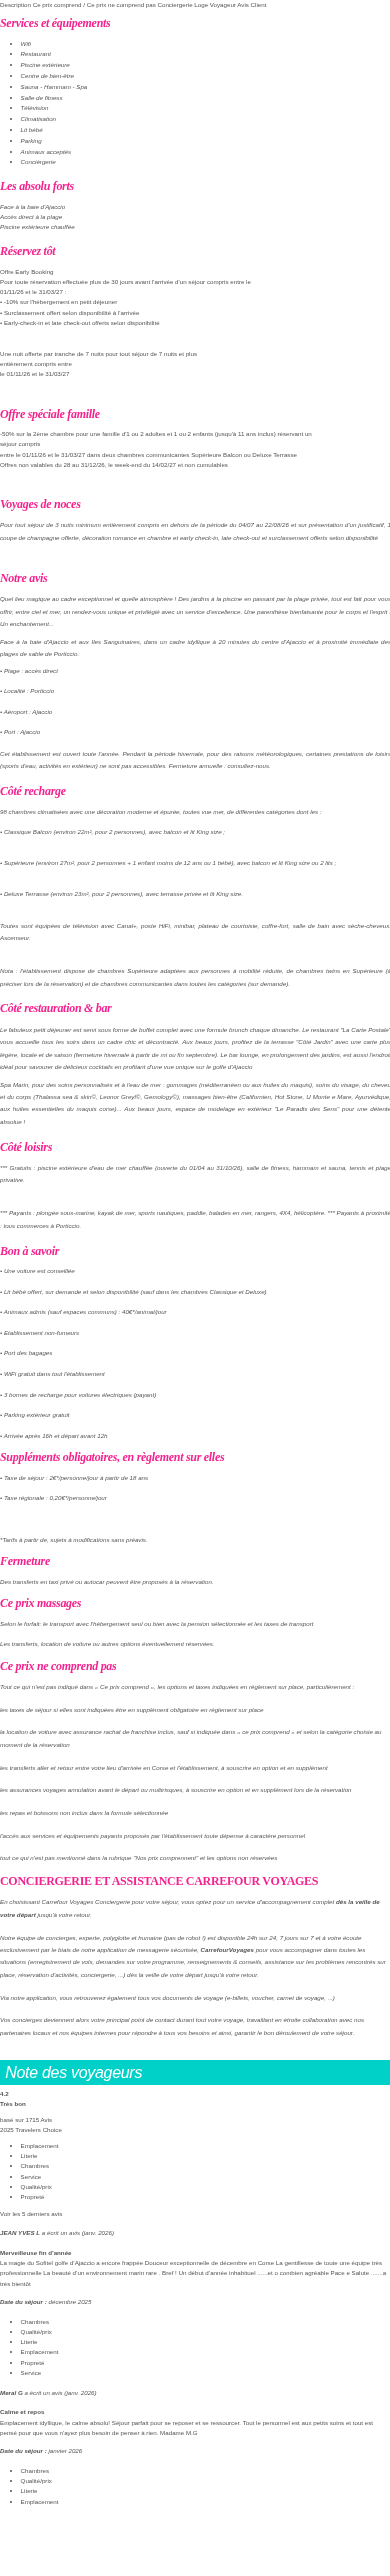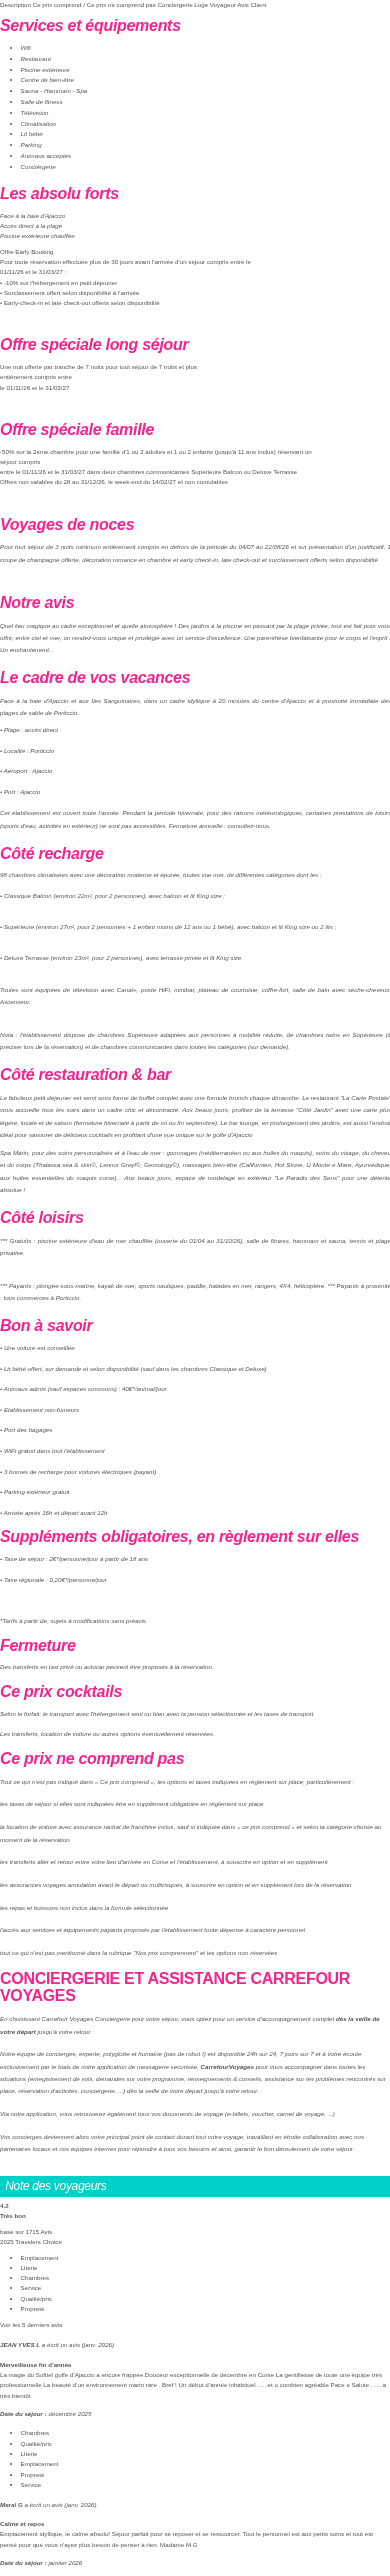--- a/index.html
+++ b/index.html
@@ -1,30 +1,30 @@
 <!DOCTYPE html>
 <html style="font-size:8.2px"><head>
 <meta charset="utf-8">
 <style>
   html, body { margin:0; padding:0; background:#ffffff; }
   body { width:391px; font-family:"Liberation Sans", sans-serif; color:#555555; font-size:6.2px; line-height:1.45; overflow-x:hidden; }
   .wrap { padding:1px 0 0 0; }
   .crumb { font-size:6.2px; color:#555; margin:0 0 7.2px 0; white-space:nowrap; overflow:hidden; }
-  h2.sec { color:#f5238f; font-style:italic; font-weight:bold; font-size:16px; margin:7.2px 0 8.2px 0; line-height:1.1; letter-spacing:-0.3px; }
+  h2.sec { color:#f5238f; font-style:italic; font-weight:bold; font-size:12px; margin:7.2px 0 8.2px 0; line-height:1.1; letter-spacing:-0.3px;font-family:Liberation Serif, serif; }
   ul.bul { margin:0 0 0 0; padding:0 0 0 20.6px; }
   ul.bul li { font-style:italic; font-size:6.2px; line-height:10.8px; }
   ul.plain { margin:0; padding:0 0 0 20.6px; }
   ul.plain li { font-size:6.2px; line-height:10.3px; }
   .it { font-style:italic; }
   .line { font-size:6.2px; line-height:10.3px; }
   .just { text-align:justify; font-style:italic; line-height:12.4px; font-size:6.2px; }
   .gap-s { height:5.2px; }
   .gap-l { height:20.6px; }
   .dotline { font-style:italic; line-height:10.3px; margin:0 0 10.3px 0; }
-  .banner { background:#00d1c8; color:#ffffff; font-style:italic; font-size:12px; padding:3.1px 5.2px; margin:20.6px 0 4.1px 0; letter-spacing:-0.3px; line-height:1.2; }
+  .banner { background:#00d1c8; color:#ffffff; font-style:italic; font-size:16px; padding:3.1px 5.2px; margin:20.6px 0 4.1px 0; letter-spacing:-0.3px; line-height:1.2; }
   .score { font-weight:bold; line-height:10.3px; }
   .rev-author { font-style:italic; line-height:10.3px; margin:9.3px 0 9.3px 0; }
   .rev-author b { font-weight:bold; }
   .rev-title { font-weight:bold; line-height:10.3px; }
   .rev-body { line-height:10.3px; }
   .rev-date { font-style:italic; margin:9.3px 0 9.3px 0; }
   .rev-date b { font-weight:bold; }
   .link { color:#555; line-height:10.3px; margin:6.2px 0 0 0; }
 </style>
 </head>
@@ -50,50 +50,49 @@
     <li>Concièrgerie</li>
   </ul>
   <div class="gap-s"></div>
 
   <h2 class="sec">Les absolu forts</h2>
   <div class="it line">Face à la baie d'Ajaccio</div>
   <div class="it line">Accès direct à la plage</div>
   <div class="it line">Piscine extérieure chauffée</div>
   <div class="gap-s"></div>
 
+  <h2 class="sec">Réservez tôt</h2>
   <div class="line">Offre Early Booking</div>
   <div class="line">Pour toute réservation effectuée plus de 30 jours avant l'arrivée d'un séjour compris entre le</div>
   <div class="line">01/11/26 et le 31/03/27 :</div>
   <div class="line">• -10% sur l'hébergement en petit déjeuner</div>
   <div class="line">• Surclassement offert selon disponibilité à l'arrivée</div>
   <div class="line">• Early-check-in et late check-out offerts selon disponibilité</div>
   <div class="gap-l"></div>
 
-  <h2 class="sec">Offre spéciale long séjour</h2>
   <div class="line">Une nuit offerte par tranche de 7 nuits pour tout séjour de 7 nuits et plus</div>
   <div class="line">entièrement compris entre</div>
   <div class="line">le 01/11/26 et le 31/03/27</div>
   <div class="gap-l"></div>
 
   <h2 class="sec">Offre spéciale famille</h2>
   <div class="line">-50% sur la 2ème chambre pour une famille d'1 ou 2 adultes et 1 ou 2 enfants (jusqu'à 11 ans inclus) réservant un</div>
   <div class="line">séjour compris</div>
   <div class="line">entre le 01/11/26 et le 31/03/27 dans deux chambres communicantes Supérieure Balcon ou Deluxe Terrasse</div>
   <div class="line">Offres non valables du 28 au 31/12/26, le week-end du 14/02/27 et non cumulables</div>
   <div class="gap-l"></div>
 
   <h2 class="sec">Voyages de noces</h2>
   <div class="just">Pour tout séjour de 3 nuits minimum entièrement compris en dehors de la période du 04/07 au 22/08/26 et sur présentation d'un justificatif, 1 coupe de champagne offerte, décoration romance en chambre et early check-in, late check-out et surclassement offerts selon disponibilité</div>
   <div class="gap-l"></div>
 
   <h2 class="sec">Notre avis</h2>
   <div class="just">Quel lieu magique au cadre exceptionnel et quelle atmosphère ! Des jardins à la piscine en passant par la plage privée, tout est fait pour vous offrir, entre ciel et mer, un rendez-vous unique et privilégié avec un service d'excellence. Une parenthèse bienfaisante pour le corps et l'esprit ! Un enchantement...</div>
   <div class="gap-s"></div>
 
-  <h2 class="sec">Le cadre de vos vacances</h2>
   <div class="just">Face à la baie d'Ajaccio et aux Iles Sanguinaires, dans un cadre idyllique à 20 minutes du centre d'Ajaccio et à proximité immédiate des plages de sable de Porticcio.</div>
   <div class="gap-s"></div>
   <div class="dotline">• Plage : accès direct</div>
   <div class="dotline">• Localité : Porticcio</div>
   <div class="dotline">• Aéroport : Ajaccio</div>
   <div class="dotline">• Port : Ajaccio</div>
   <div class="just">Cet établissement est ouvert toute l'année. Pendant la période hivernale, pour des raisons météorologiques, certaines prestations de loisirs (sports d'eau, activités en extérieur) ne sont pas accessibles. Fermeture annuelle : consultez-nous.</div>
   <div class="gap-s"></div>
 
   <h2 class="sec">Côté recharge</h2>
@@ -129,21 +128,21 @@
   <div class="dotline">• Arrivée après 16h et départ avant 12h</div>
 
   <h2 class="sec">Suppléments obligatoires, en règlement sur elles</h2>
   <div class="dotline">• Taxe de séjour : 2€*/personne/jour à partir de 18 ans</div>
   <div class="dotline" style="margin-bottom:31px">• Taxe régionale : 0,20€*/personne/jour</div>
   <div class="dotline">*Tarifs à partir de, sujets à modifications sans préavis.</div>
 
   <h2 class="sec">Fermeture</h2>
   <div class="dotline">Des transferts en taxi privé ou autocar peuvent être proposés à la réservation.</div>
 
-  <h2 class="sec">Ce prix cocktails</h2>
+  <h2 class="sec">Ce prix massages</h2>
   <div class="dotline">Selon le forfait:  le transport avec l'hébergement seul ou bien avec la pension sélectionnée et les taxes de transport</div>
   <div class="dotline">Les transferts, location de voiture ou autres options éventuellement réservées.</div>
 
   <h2 class="sec">Ce prix ne comprend pas</h2>
   <div class="dotline" style="line-height:12.4px">Tout ce qui n'est pas indiqué dans « Ce prix comprend », les options et taxes indiquées en règlement sur place, particulièrement :</div>
   <div class="dotline" style="line-height:12.4px">les taxes de séjour si elles sont indiquées être en supplément obligatoire en règlement sur place</div>
   <div class="dotline" style="line-height:12.4px">la location de voiture avec assurance rachat de franchise inclus, sauf si indiquée dans « ce prix comprend » et selon la catégorie choisie au moment de la réservation</div>
   <div class="dotline" style="line-height:12.4px">les transferts aller et retour entre votre lieu d'arrivée en Corse et l'établissement, à souscrire en option et en supplément</div>
   <div class="dotline" style="line-height:12.4px">les assurances voyages annulation avant le départ ou multirisques, à souscrire en option et en supplément lors de la réservation</div>
   <div class="dotline" style="line-height:12.4px">les repas et boissons non inclus dans la formule sélectionnée</div>

